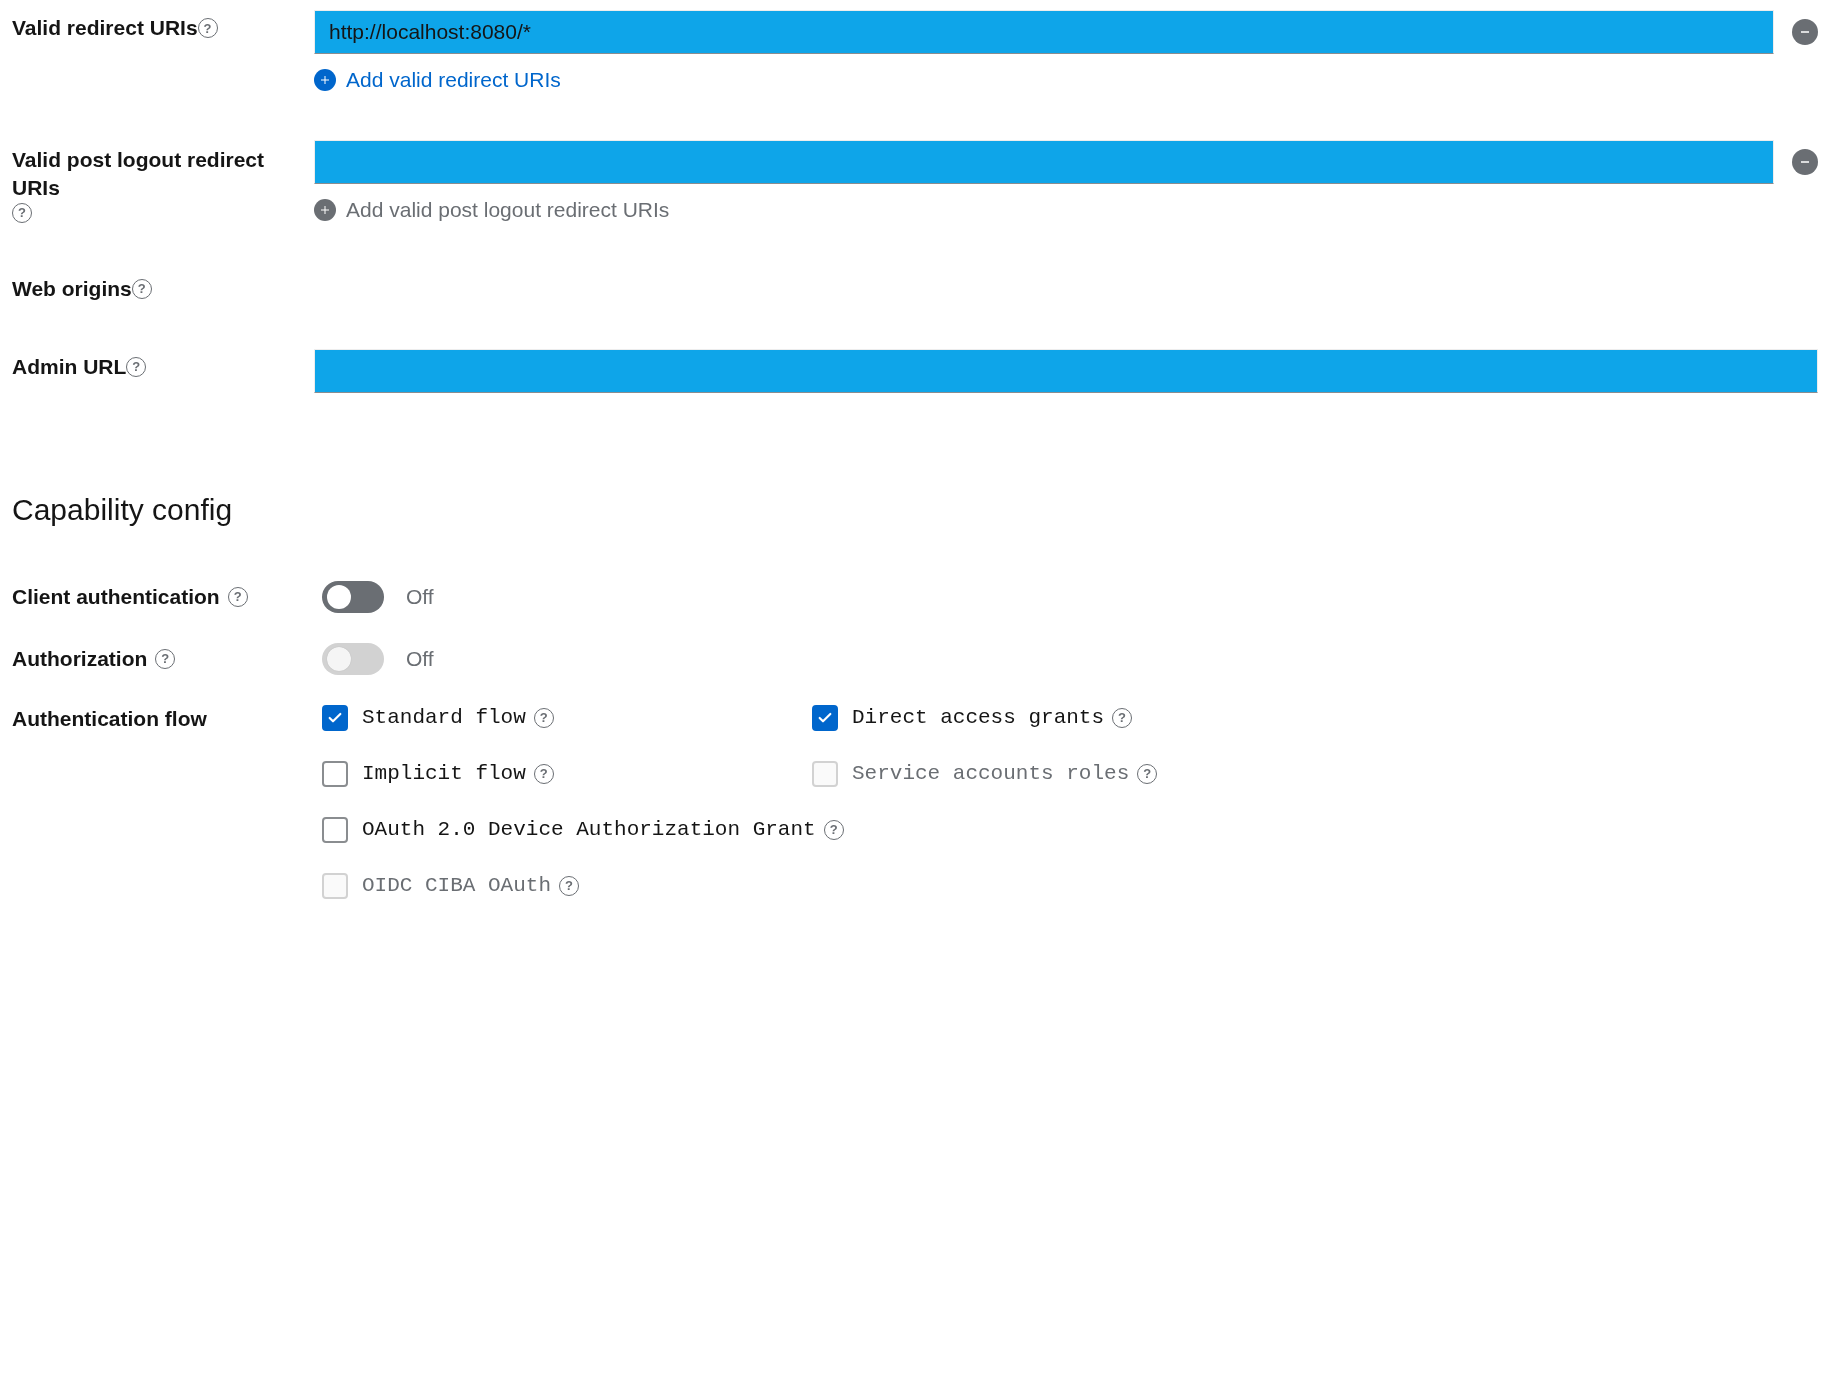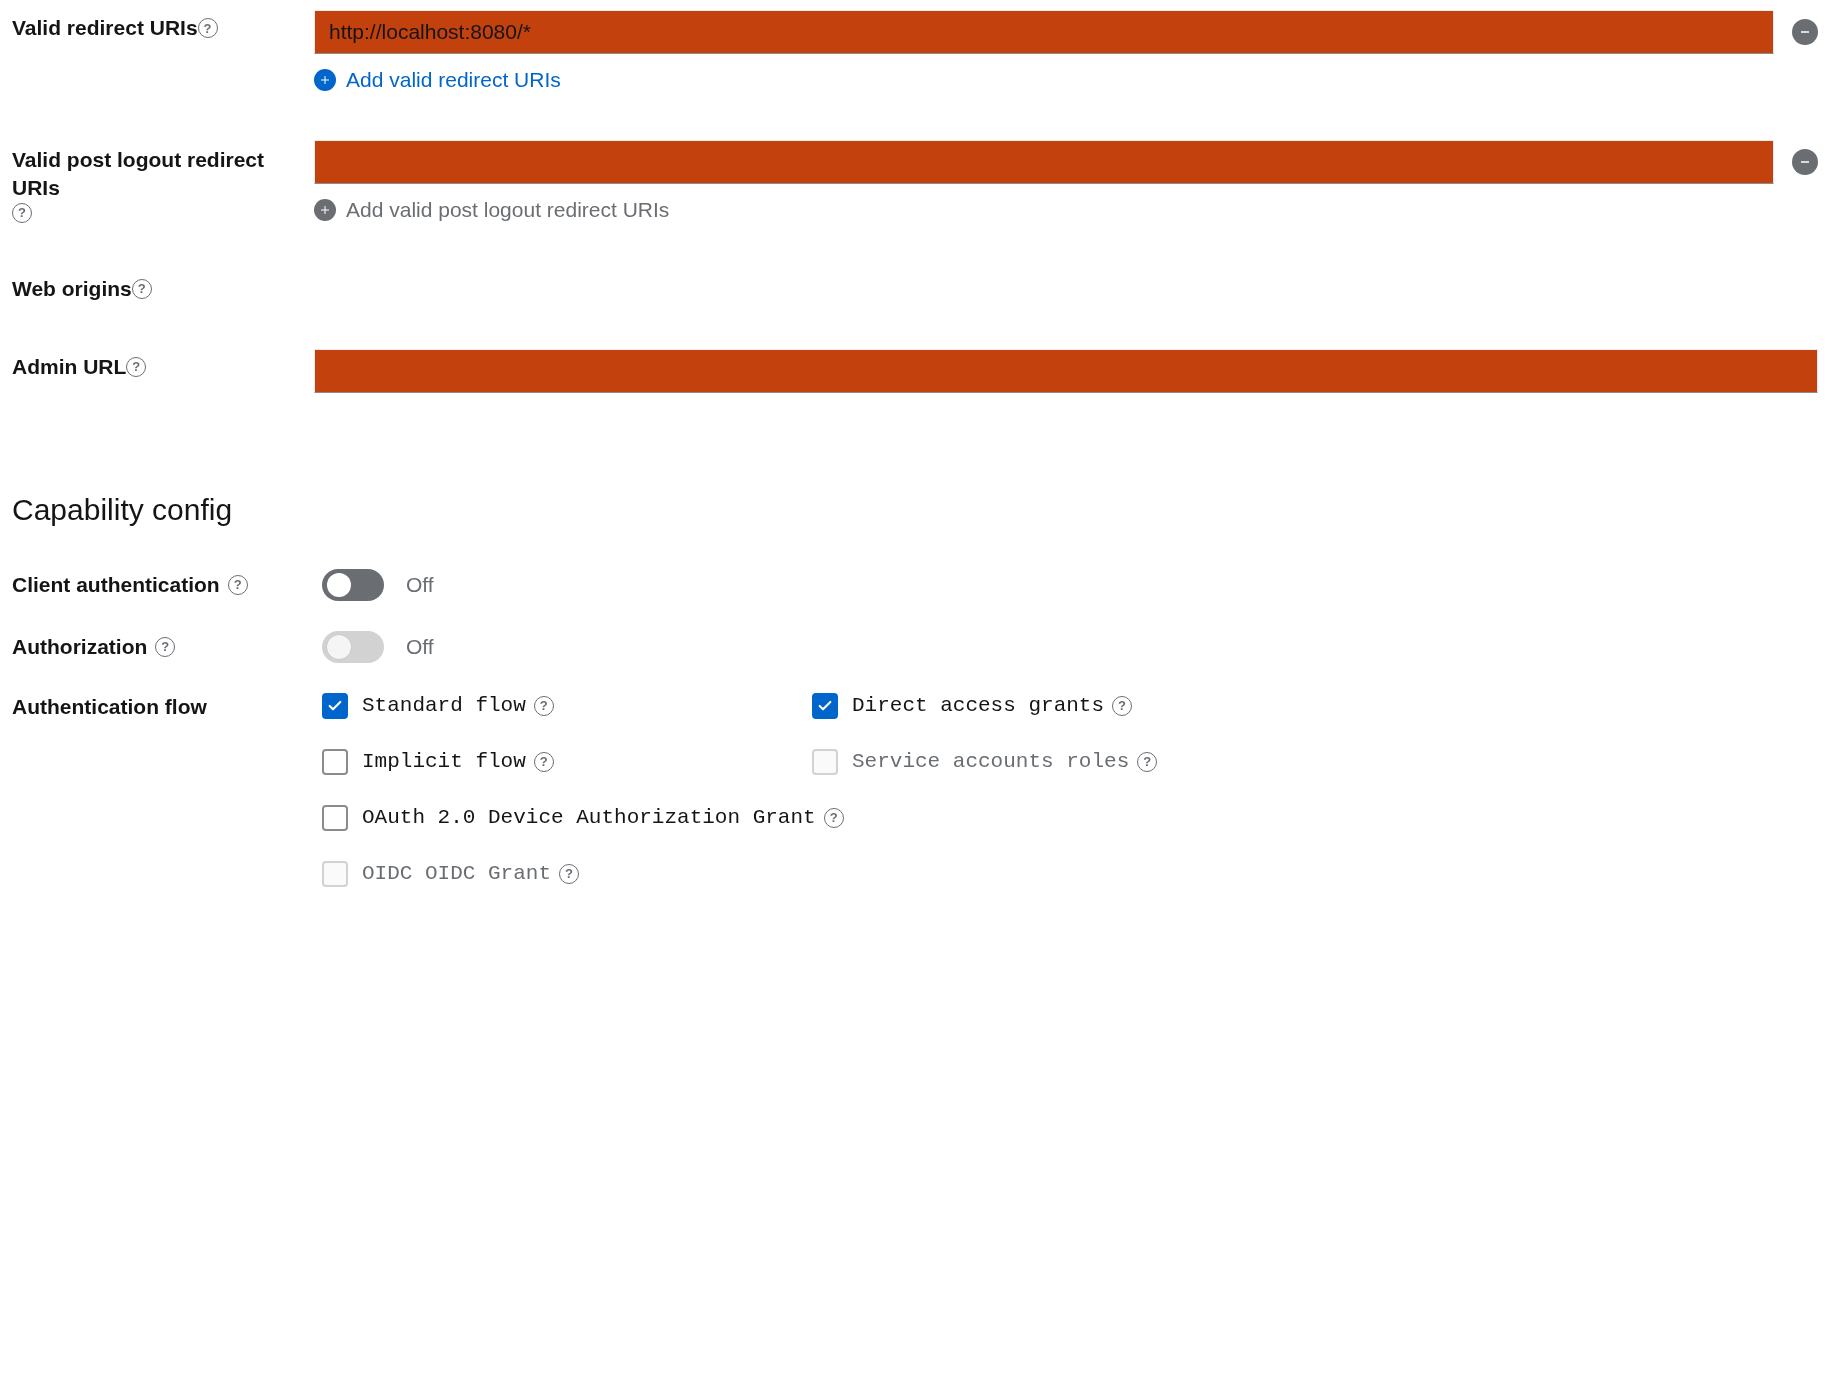--- a/index.html
+++ b/index.html
@@ -55,21 +55,21 @@
     gap: 18px;
   }
   .text-input {
     flex: 1;
     height: 44px;
     border: 1px solid #ededed;
     border-bottom: 1px solid #8a8d90;
     padding: 12px 14px;
     font-size: 21px;
     color: #151515;
-    background: #c2410c;
+    background: #0ea5e9;
     outline: none;
   }
   .text-input.full {
     max-width: 1505px;
   }
   .remove-btn {
     width: 26px;
     height: 26px;
     border-radius: 50%;
     background: #6a6e73;
@@ -102,21 +102,21 @@
   }
   .plus-icon.active { background: #0066cc; }
   .plus-icon.muted { background: #6a6e73; }
   .plus-icon svg { width: 12px; height: 12px; }
 
   .section-title {
     font-size: 30px;
     font-weight: 500;
     color: #151515;
     margin-top: 100px;
-    margin-bottom: 42px;
+    margin-bottom: 54px;
   }
 
   .cap-row {
     display: flex;
     align-items: center;
     margin-bottom: 30px;
   }
   .cap-label {
     width: 310px;
     flex-shrink: 0;
@@ -356,19 +356,19 @@
         <span>OAuth 2.0 Device Authorization Grant</span>
         <span class="help-icon"></span>
       </span>
     </div>
 
     <div class="flow-item span2">
       <div class="checkbox disabled">
         
       </div>
       <span class="flow-label disabled">
-        <span>OIDC OIDC Grant</span>
+        <span>OIDC CIBA OAuth</span>
         <span class="help-icon"></span>
       </span>
     </div>
 
   </div>
 </div>
 
 </body></html>

